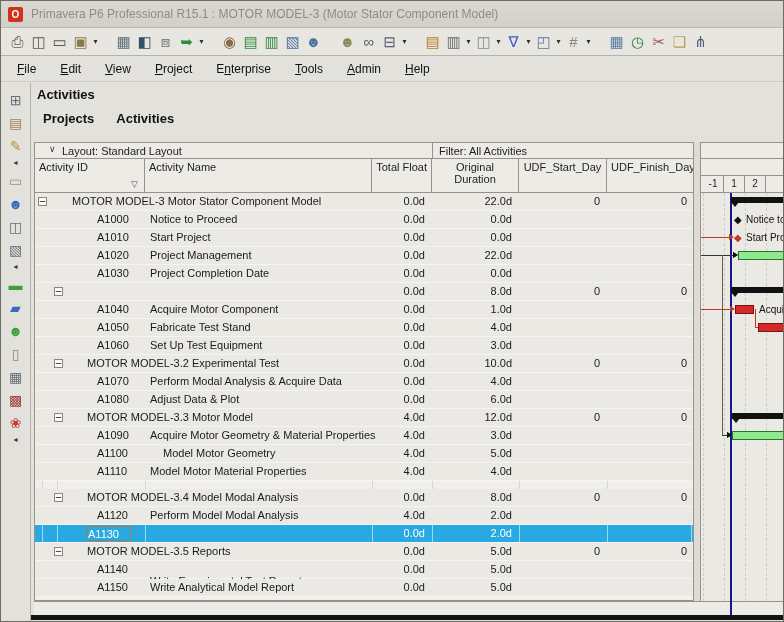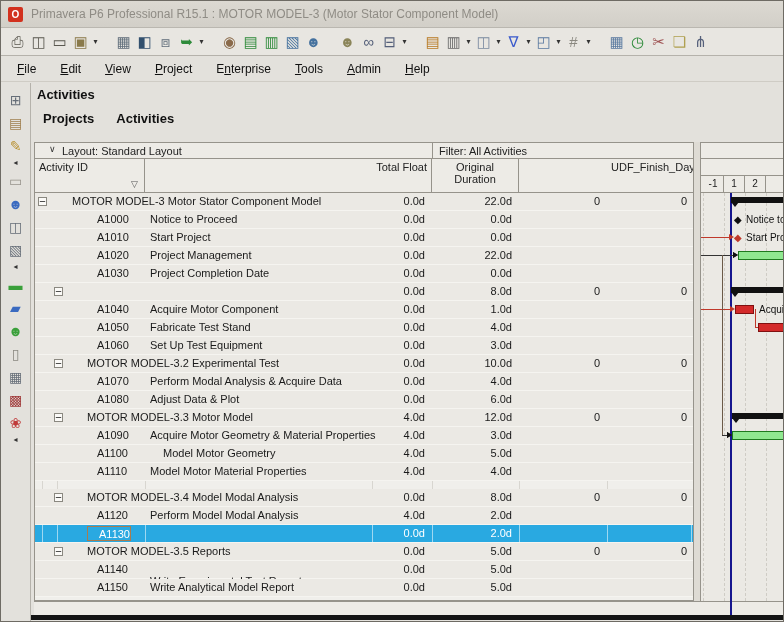--- a/index.html
+++ b/index.html
@@ -53,21 +53,21 @@
     background:#f0efeb; border-left:1px solid #96938b; border-bottom:1px solid #96938b; overflow:hidden; }
   .vline { position:absolute; top:0; width:1px; background:#d8d6d0; z-index:0; }
   .trow { position:absolute; left:0; width:659px; height:18px; background:#ebe9e4;
     border-bottom:1px solid #f5f4f0; z-index:1; cursor:pointer; }
   .trow span { position:absolute; top:2px; font-size:11px; color:#1a1a1a; white-space:nowrap; }
   .minus { position:absolute; width:9px; height:9px; top:4px; border:1px solid #8a8880;
     background:#fbfaf7; font-size:9px; line-height:7px; text-align:center; color:#333; cursor:pointer; }
   .num { text-align:right; }
   .trow.sel { background:#29a9e1; }
   .trow.sel span { color:#fff; }
-  .cell-focus { border:1px solid #a87c4f; top:1px !important; height:15px; line-height:14px; text-align:right; }
+  .cell-focus { border:1px solid #a87c4f; top:1px !important; height:15px; line-height:14px; text-align:left; }
   .selsep { position:absolute; top:0; width:1px; height:100%; background:rgba(255,255,255,0.55); }
   
   #splitter { position:absolute; left:692px; top:141px; width:8px; height:476px;
     background:#dedbd4; border-left:1px solid #96938b; border-right:1px solid #96938b; cursor:col-resize; }
   #gantthead { position:absolute; left:700px; top:158px; width:84px; height:34px;
     background:#edebe6; border-bottom:1px solid #96938b; }
   #gantthead .toprow { position:absolute; left:0; top:0; width:100%; height:17px; border-bottom:1px solid #96938b; }
   .daycell { position:absolute; top:17px; height:17px; width:21px; border-right:1px solid #96938b;
     font-size:10px; color:#222; text-align:center; line-height:16px; }
   #ganttbody { position:absolute; left:700px; top:192px; width:84px; height:408px;
@@ -180,22 +180,24 @@
 
 <div id="layoutbar">
   <span id="layout-chevron">∨</span>
   <span id="layout-label">Layout: Standard Layout</span>
   <span class="divider"></span>
   <span id="filter-label">Filter: All Activities</span>
 </div>
 
 <div id="colheader">
     <div class="hcell" style="left: 0px; width: 110px; text-align: left;">Activity ID</div>
+    <div class="hcell" style="left: 110px; width: 227px; text-align: left;">Activity Name</div>
     <div class="hcell" style="left: 337px; width: 60px; text-align: right;">Total Float</div>
     <div class="hcell" style="left: 397px; width: 87px; text-align: center;">Original Duration</div>
+    <div class="hcell" style="left: 484px; width: 88px; text-align: center;">UDF_Start_Day</div>
     <div class="hcell" style="left: 572px; width: 87px; text-align: right;">UDF_Finish_Day</div>
     <span id="sort-indicator">▽</span>
   </div>
 
 <div id="tablebody">
     <div class="vline" style="left: 7px; height: 404px;"></div>
     <div class="vline" style="left: 22px; height: 404px;"></div>
     <div class="vline" style="left: 110px; height: 404px;"></div>
     <div class="vline" style="left: 337px; height: 404px;"></div>
     <div class="vline" style="left: 397px; height: 404px;"></div>

